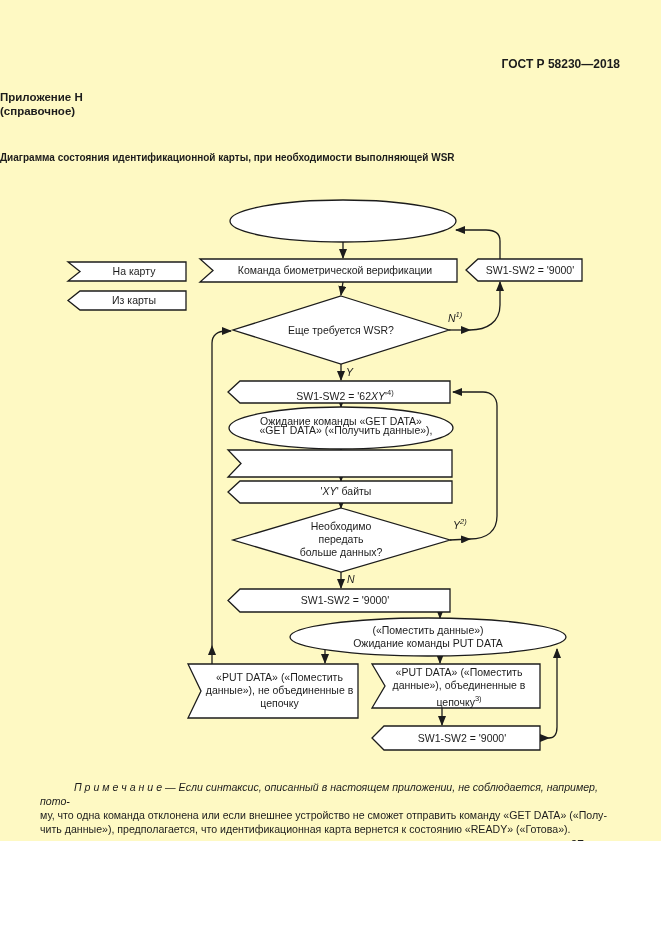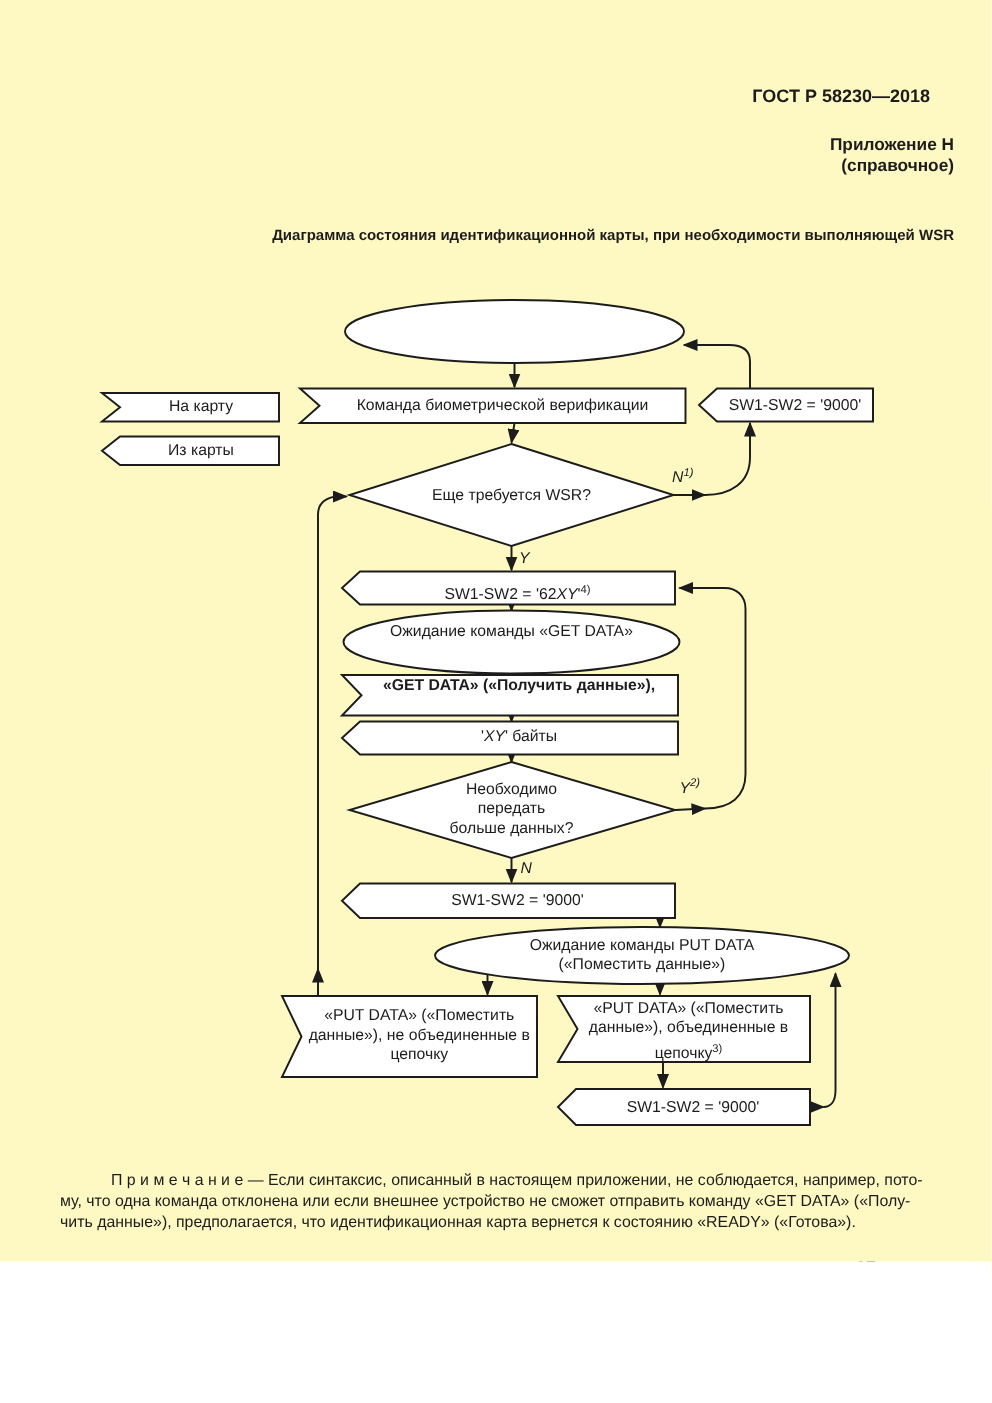--- a/index.html
+++ b/index.html
@@ -1,31 +1,31 @@
 <!DOCTYPE html>
 <html><head>
 <meta charset="utf-8">
 <style>
   html,body{margin:0;padding:0;}
   body{background:#ffffff;font-family:"Liberation Sans","DejaVu Sans",sans-serif;color:#1c1c1c;}
   .page{position:relative;width:661px;height:841px;background:#fef9c3;overflow:hidden;}
   .abs{position:absolute;}
   .hdr{font-weight:bold;font-size:12px;}
-  .centerwrap{left:0;width:636px;text-align:right;}
+  .centerwrap{left:0;width:636px;text-align:left;}
   .apx{font-weight:bold;font-size:11.5px;line-height:14px;}
   .title{font-weight:bold;font-size:10px;line-height:16px;}
   svg{position:absolute;left:0;top:0;}
   .shape{fill:#ffffff;stroke:#1c1c1c;stroke-width:1.3;}
   .edge{fill:none;stroke:#1c1c1c;stroke-width:1.3;}
   .lb{position:absolute;font-size:10.5px;line-height:13px;text-align:center;color:#1c1c1c;}
   .tag{position:absolute;font-size:10.5px;font-style:italic;white-space:nowrap;}
   sup{font-size:7.5px;}
   i{font-style:italic;}
   .note{position:absolute;left:40px;top:780px;width:584px;font-size:10.6px;line-height:14px;text-align:left;}
-  .note .ind{text-indent:34px;}
+  .note .ind{text-indent:34px;font-style:italic;}
   .pagenum{position:absolute;left:540px;top:838px;width:44px;text-align:right;font-size:12px;}
 </style>
 </head>
 <body>
 
 <div class="page">
 
   <div class="abs hdr" style="top:57px;right:41px;">ГОСТ Р 58230—2018</div>
 
   <div class="abs centerwrap" style="top:90px;">
@@ -96,40 +96,40 @@
 
   <div class="tag" style="left:448px;top:310px;"><i>N</i><sup>1)</sup></div>
   <div class="tag" style="left:346px;top:366px;"><i>Y</i></div>
 
   <div class="lb" style="left:240px;top:386px;width:210px;"><span>SW1-SW2 = '62</span><i>XY</i><span>'</span><sup>4)</sup></div>
 
   <div class="lb" style="left:241px;top:415px;width:200px;">
     <div>Ожидание команды «GET DATA»</div>
   </div>
 
-  <div class="lb" style="left:240px;top:451px;width:212px;font-weight:bold;">
+  <div class="lb" style="left:240px;top:424px;width:212px;">
     <div>«GET DATA» («Получить данные»),</div>
   </div>
 
   <div class="lb" style="left:240px;top:485px;width:212px;"><span>'</span><i>XY</i><span>' байты</span></div>
 
   <div class="lb" style="left:261px;top:520px;width:160px;">
     <div>Необходимо</div>
     <div>передать</div>
     <div>больше данных?</div>
   </div>
 
   <div class="tag" style="left:453px;top:517px;"><i>Y</i><sup>2)</sup></div>
   <div class="tag" style="left:347px;top:573px;"><i>N</i></div>
 
   <div class="lb" style="left:240px;top:594px;width:210px;">SW1-SW2 = '9000'</div>
 
   <div class="lb" style="left:308px;top:624px;width:240px;">
+    <div>(«Поместить данные»)</div>
     <div>Ожидание команды PUT DATA</div>
-    <div>(«Поместить данные»)</div>
   </div>
 
   <div class="lb" style="left:203px;top:671px;width:153px;">
     <div>«PUT DATA» («Поместить</div>
     <div>данные»), не объединенные в</div>
     <div>цепочку</div>
   </div>
 
   <div class="lb" style="left:386px;top:666px;width:146px;">
     <div>«PUT DATA» («Поместить</div>

